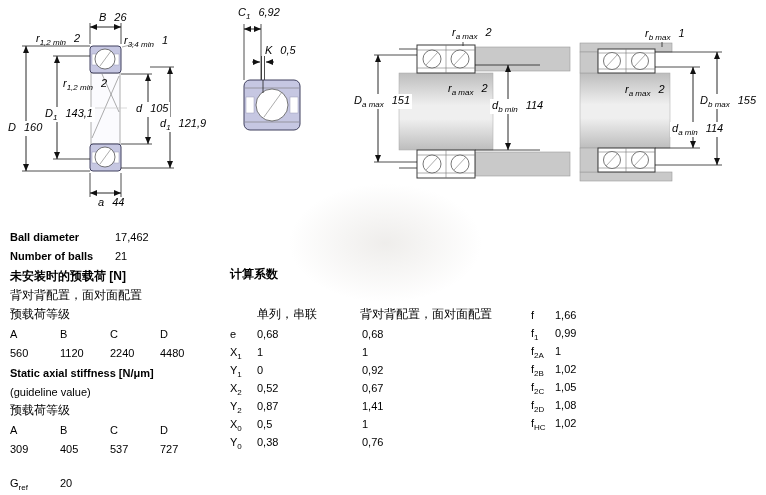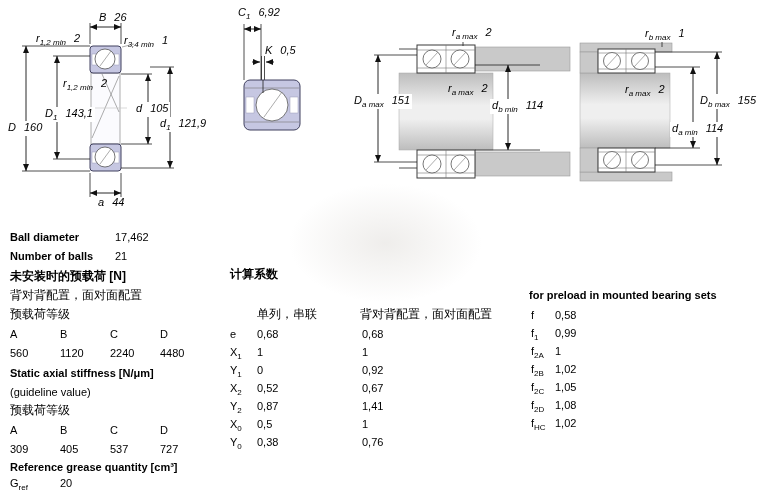--- a/index.html
+++ b/index.html
@@ -236,21 +236,20 @@
   <span class="t zh" style="left:10px;top:404px">预载荷等级</span>
   <span class="t" style="left:10px;top:424px">A</span>
   <span class="t" style="left:60px;top:424px">B</span>
   <span class="t" style="left:110px;top:424px">C</span>
   <span class="t" style="left:160px;top:424px">D</span>
   <span class="t" style="left:10px;top:443px">309</span>
   <span class="t" style="left:60px;top:443px">405</span>
   <span class="t" style="left:110px;top:443px">537</span>
   <span class="t" style="left:160px;top:443px">727</span>
 
-  <span class="t b" style="left:10px;top:461px">Reference grease quantity [cm³]</span>
   <span class="t" style="left:10px;top:477px"><span>G</span><sub>ref</sub></span>
   <span class="t" style="left:60px;top:477px">20</span>
 
   <span class="t b zh" style="left:230px;top:268px">计算系数</span>
   <span class="t zh" style="left:257px;top:308px">单列，串联</span>
   <span class="t zh" style="left:360px;top:308px">背对背配置，面对面配置</span>
 
   <span class="t" style="left:230px;top:328px"><span>e</span><sub></sub></span>
   <span class="t" style="left:257px;top:328px">0,68</span>
   <span class="t" style="left:362px;top:328px">0,68</span>
@@ -272,24 +271,23 @@
   <span class="t" style="left:362px;top:400px">1,41</span>
 
   <span class="t" style="left:230px;top:418px"><span>X</span><sub>0</sub></span>
   <span class="t" style="left:257px;top:418px">0,5</span>
   <span class="t" style="left:362px;top:418px">1</span>
 
   <span class="t" style="left:230px;top:436px"><span>Y</span><sub>0</sub></span>
   <span class="t" style="left:257px;top:436px">0,38</span>
   <span class="t" style="left:362px;top:436px">0,76</span>
 
-  <span class="t b" style="left:529px;top:289px">for preload in mounted bearing sets</span>
 
   <span class="t" style="left:531px;top:309px"><span>f</span><sub></sub></span>
-  <span class="t" style="left:555px;top:309px">0,58</span>
+  <span class="t" style="left:555px;top:309px">1,66</span>
 
   <span class="t" style="left:531px;top:327px"><span>f</span><sub>1</sub></span>
   <span class="t" style="left:555px;top:327px">0,99</span>
 
   <span class="t" style="left:531px;top:345px"><span>f</span><sub>2A</sub></span>
   <span class="t" style="left:555px;top:345px">1</span>
 
   <span class="t" style="left:531px;top:363px"><span>f</span><sub>2B</sub></span>
   <span class="t" style="left:555px;top:363px">1,02</span>
 

